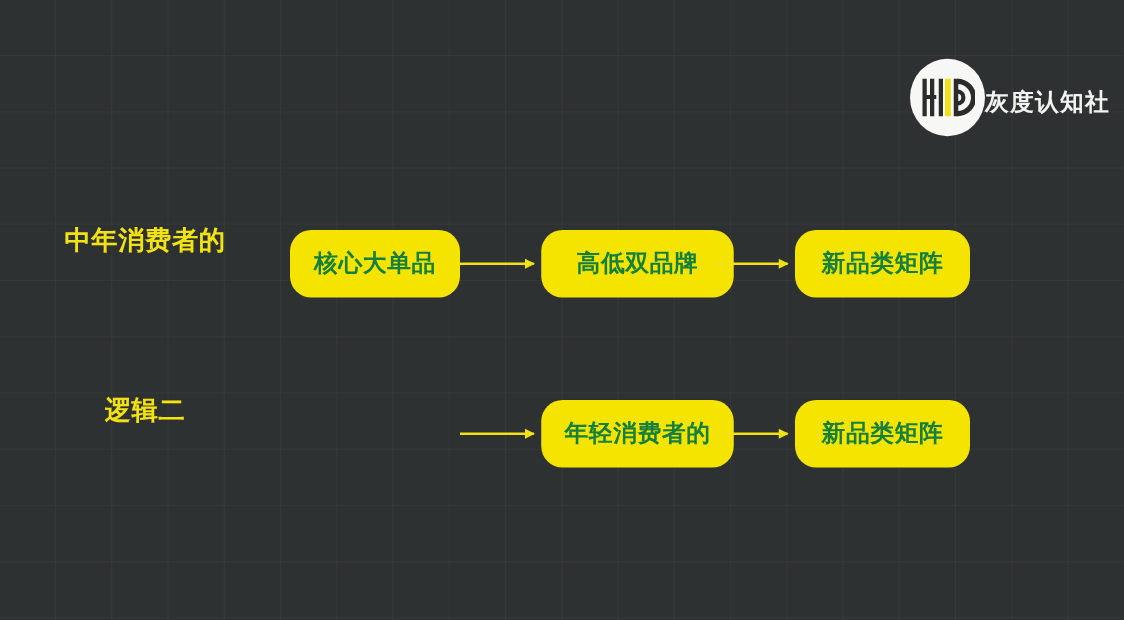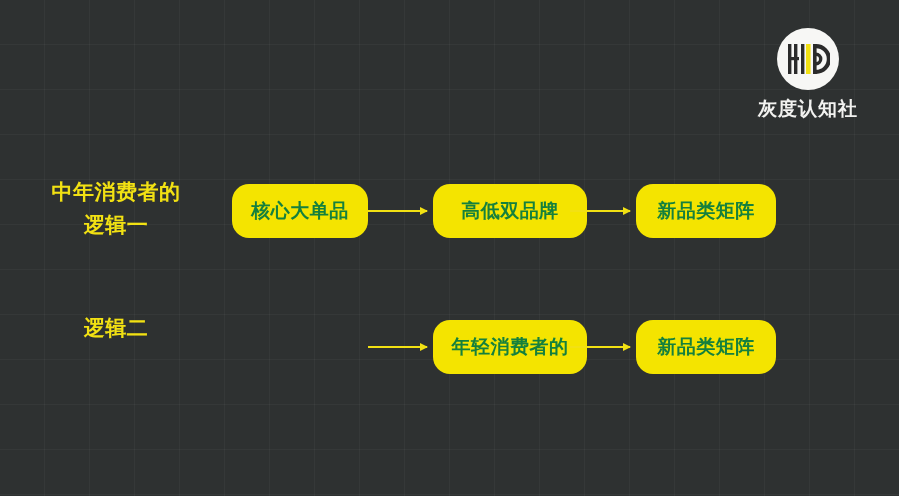--- a/index.html
+++ b/index.html
@@ -22,21 +22,21 @@
   }
 
   
   .logo-block {
     position: absolute;
     left: 728px;
     top: 28px;
     width: 160px;
     height: 100px;
     display: flex;
-    flex-direction: column;
+    flex-direction: row;
     align-items: center;
   }
   .logo-mark {
     width: 62px;
     height: 62px;
     border-radius: 50%;
     background: #f7f7f5;
     display: flex;
     align-items: center;
     justify-content: center;
@@ -133,21 +133,20 @@
         <path d="M30 4 a15 15 0 0 1 0 30 v-4.2 a10.8 10.8 0 0 0 0 -21.6 z" fill="#2b2b2b"></path>
         <path d="M30 12.6 a6.4 6.4 0 0 1 0 12.8 v-3.4 a3 3 0 0 0 0 -6 z" fill="#2b2b2b"></path>
       </svg>
     </div>
     <div class="logo-wordmark">灰度认知社</div>
   </div>
 
   <div class="row row-1">
     <div class="row-label">
       <span>中年消费者的</span>
-      <span class="l2">逻辑一</span>
     </div>
     <div class="node node-0">核心大单品</div>
     <div class="connector connector-0"></div>
     <div class="node node-1">高低双品牌</div>
     <div class="connector connector-1"></div>
     <div class="node node-2">新品类矩阵</div>
   </div>
 
   <div class="row row-2">
     <div class="row-label">

